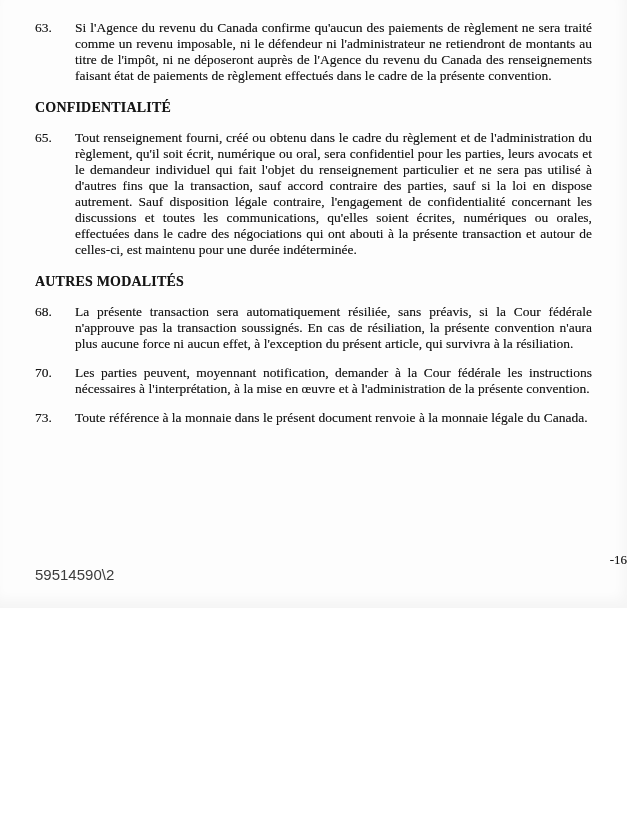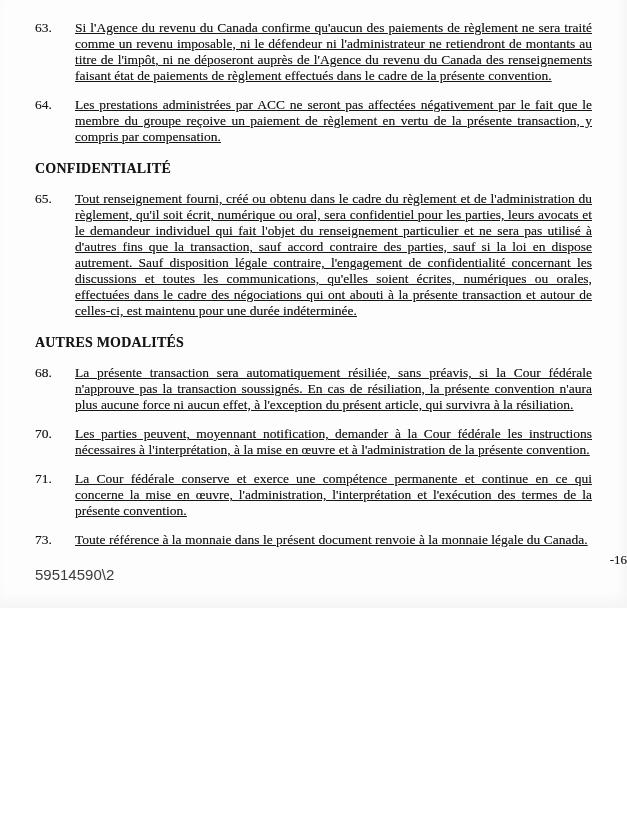--- a/index.html
+++ b/index.html
@@ -31,21 +31,20 @@
     flex: 0 0 40px;
     font-size: 13.5px;
     line-height: 16px;
   }
   .clause .body {
     flex: 1 1 auto;
     margin: 0;
     font-size: 13.5px;
     line-height: 16px;
     text-align: justify;
-    text-decoration: underline;
   }
   .section-heading {
     margin: 15px 0 14px 0;
     font-size: 14px;
     font-weight: bold;
     line-height: 17px;
     letter-spacing: 0.2px;
   }
   .page-number {
     position: absolute;
@@ -71,24 +70,20 @@
 <body>
 
 <div class="page">
   <div class="content">
 
     <div class="clause">
       <span class="num">63.</span>
       <p class="body">Si l'Agence du revenu du Canada confirme qu'aucun des paiements de règlement ne sera traité comme un revenu imposable, ni le défendeur ni l'administrateur ne retiendront de montants au titre de l'impôt, ni ne déposeront auprès de l'Agence du revenu du Canada des renseignements faisant état de paiements de règlement effectués dans le cadre de la présente convention.</p>
     </div>
 
-    <div class="clause">
-      <span class="num">64.</span>
-      <p class="body">Les prestations administrées par ACC ne seront pas affectées négativement par le fait que le membre du groupe reçoive un paiement de règlement en vertu de la présente transaction, y compris par compensation.</p>
-    </div>
 
     <h2 class="section-heading">CONFIDENTIALITÉ</h2>
 
     <div class="clause">
       <span class="num">65.</span>
       <p class="body">Tout renseignement fourni, créé ou obtenu dans le cadre du règlement et de l'administration du règlement, qu'il soit écrit, numérique ou oral, sera confidentiel pour les parties, leurs avocats et le demandeur individuel qui fait l'objet du renseignement particulier et ne sera pas utilisé à d'autres fins que la transaction, sauf accord contraire des parties, sauf si la loi en dispose autrement. Sauf disposition légale contraire, l'engagement de confidentialité concernant les discussions et toutes les communications, qu'elles soient écrites, numériques ou orales, effectuées dans le cadre des négociations qui ont abouti à la présente transaction et autour de celles-ci, est maintenu pour une durée indéterminée.</p>
     </div>
 
     <h2 class="section-heading">AUTRES MODALITÉS</h2>
 
@@ -98,24 +93,20 @@
       <span class="num">68.</span>
       <p class="body">La présente transaction sera automatiquement résiliée, sans préavis, si la Cour fédérale n'approuve pas la transaction soussignés. En cas de résiliation, la présente convention n'aura plus aucune force ni aucun effet, à l'exception du présent article, qui survivra à la résiliation.</p>
     </div>
 
 
     <div class="clause">
       <span class="num">70.</span>
       <p class="body">Les parties peuvent, moyennant notification, demander à la Cour fédérale les instructions nécessaires à l'interprétation, à la mise en œuvre et à l'administration de la présente convention.</p>
     </div>
 
-    <div class="clause">
-      <span class="num">71.</span>
-      <p class="body">La Cour fédérale conserve et exerce une compétence permanente et continue en ce qui concerne la mise en œuvre, l'administration, l'interprétation et l'exécution des termes de la présente convention.</p>
-    </div>
 
 
     <div class="clause">
       <span class="num">73.</span>
       <p class="body">Toute référence à la monnaie dans le présent document renvoie à la monnaie légale du Canada.</p>
     </div>
 
   </div>
 
   <div class="page-number">-16</div>

